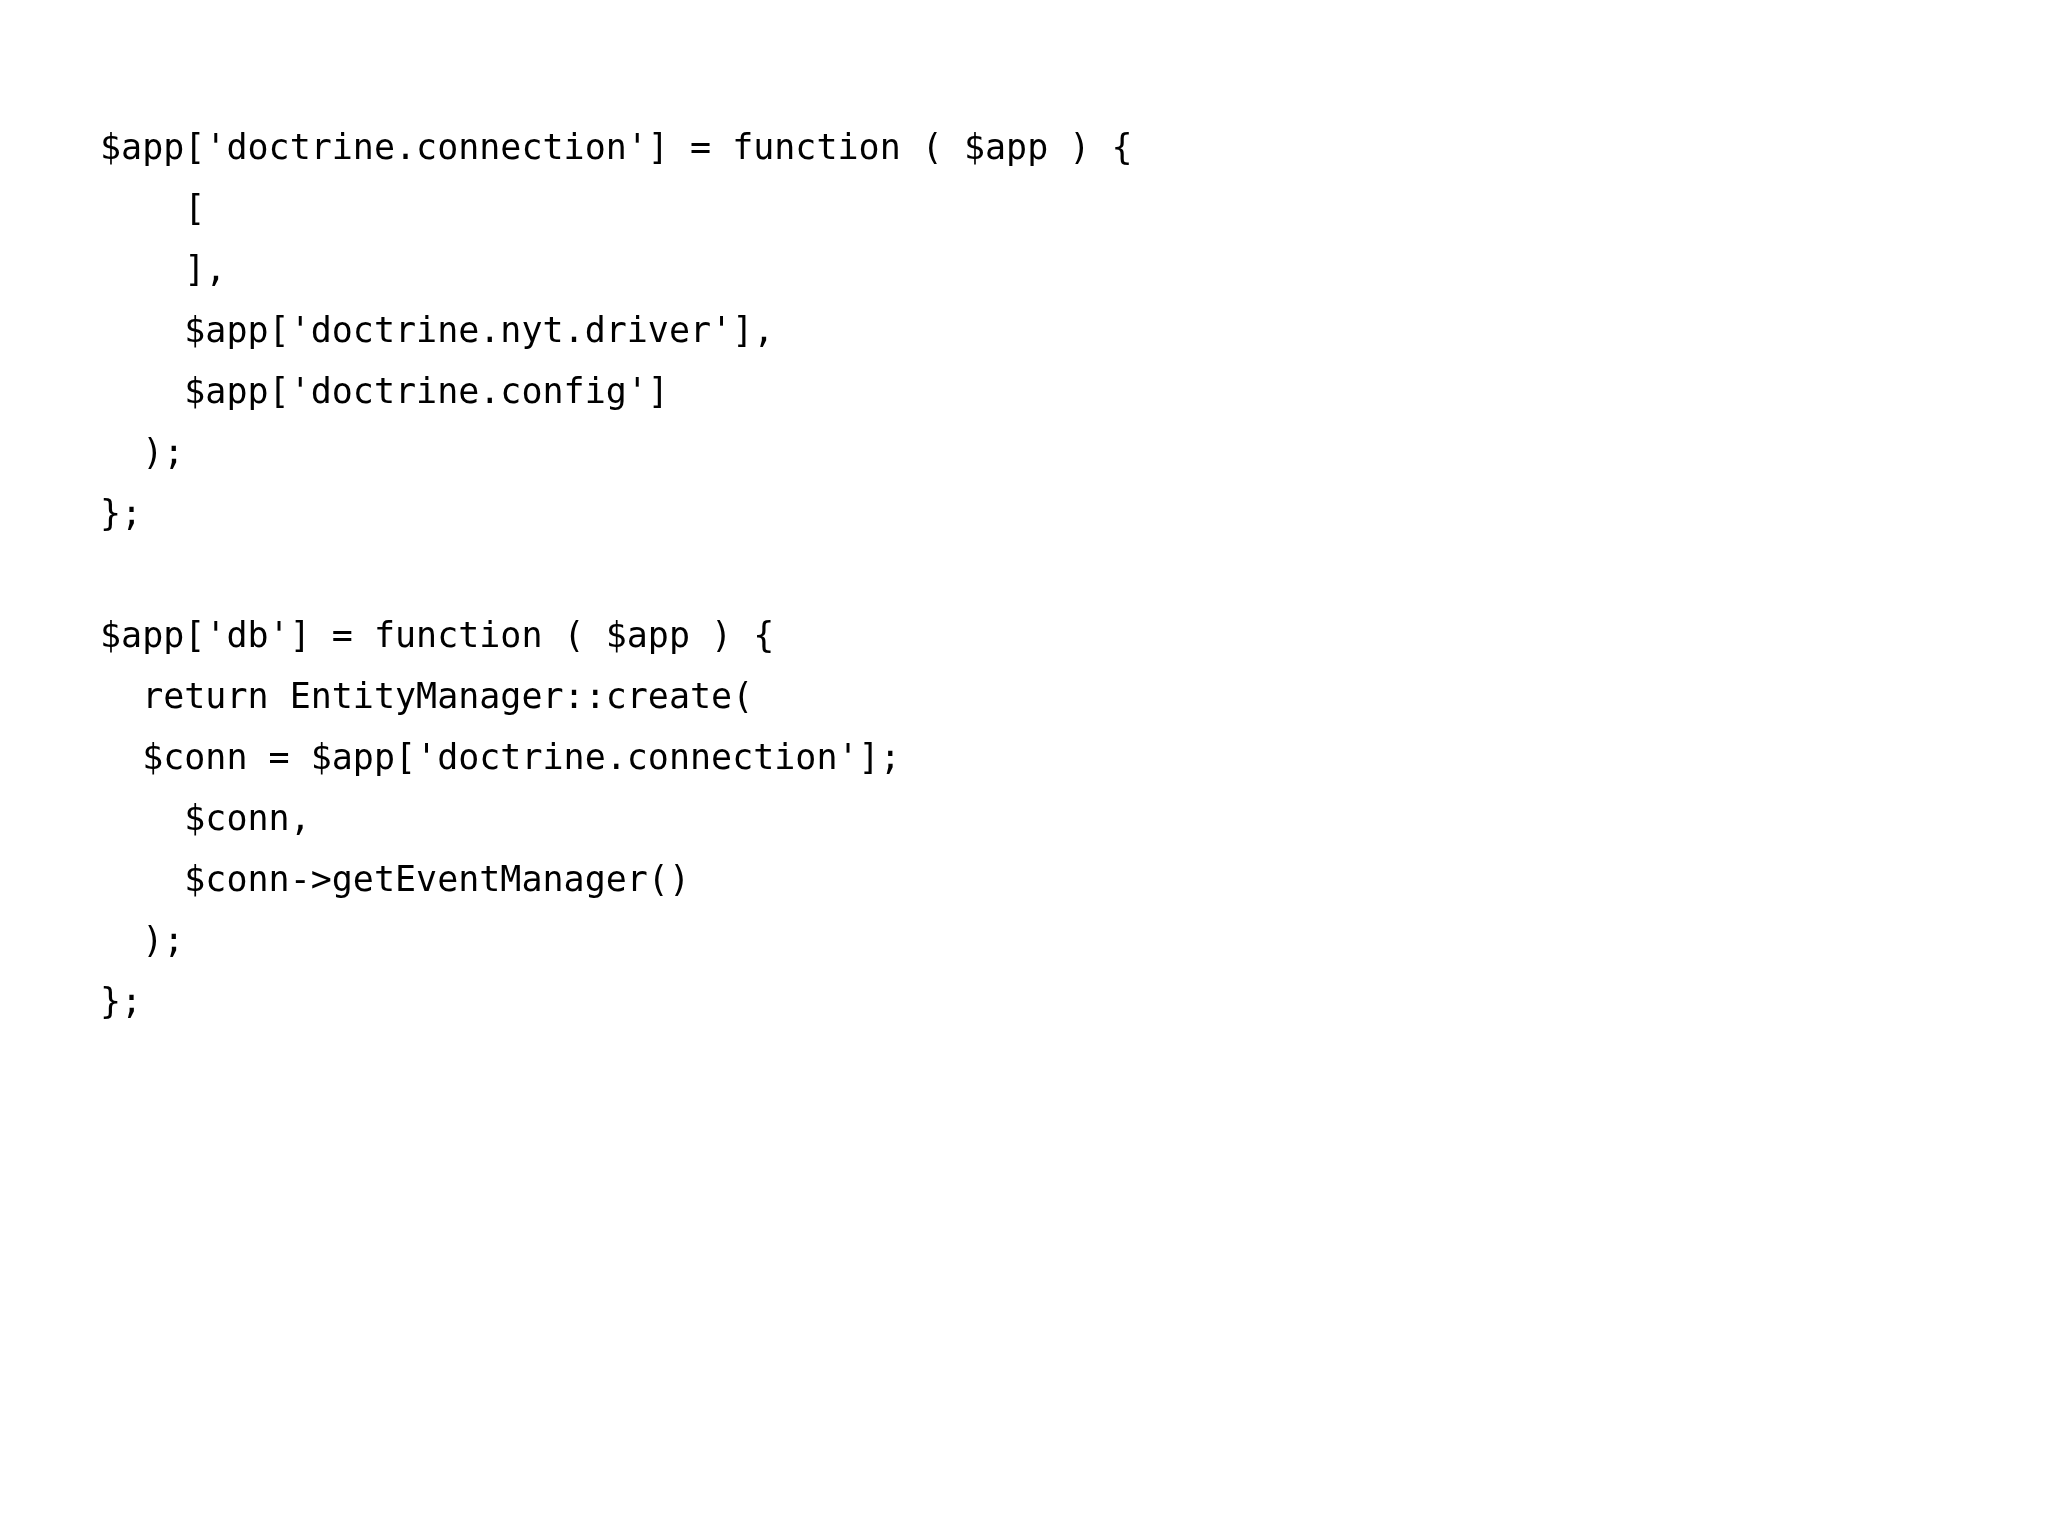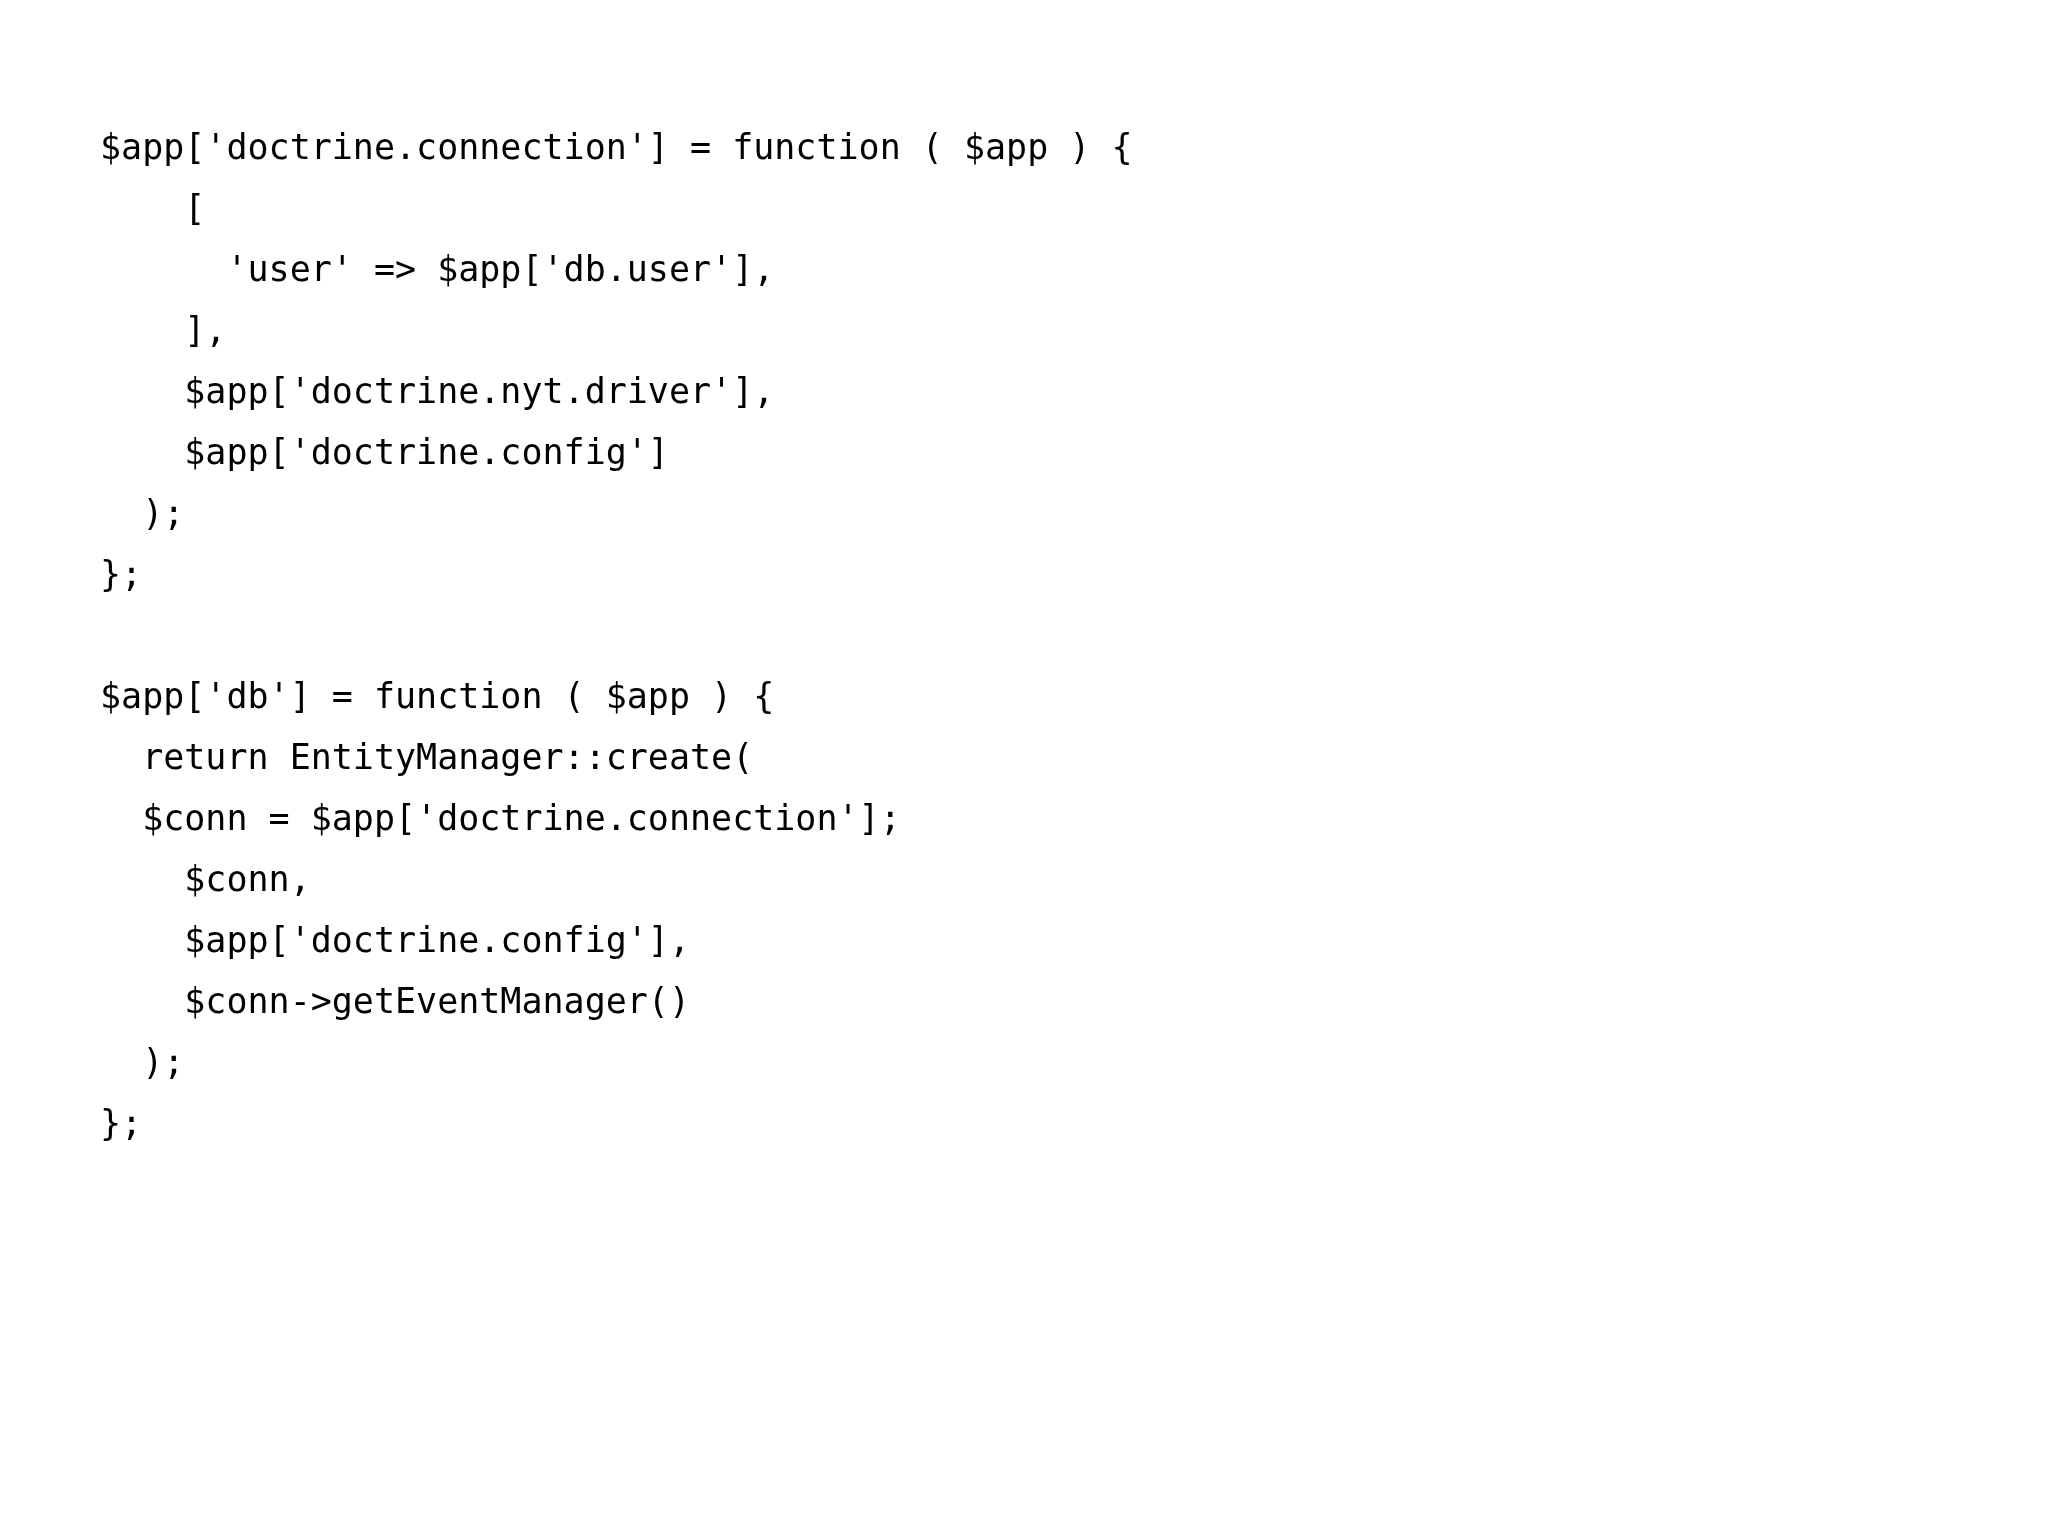--- a/index.html
+++ b/index.html
@@ -29,29 +29,27 @@
     white-space: pre;
   }
 </style>
 </head>
 <body>
 
 <div class="page">
   <div class="code-block">
     <div class="code-line">$app['doctrine.connection'] = function ( $app ) {</div>
     <div class="code-line">    [</div>
-    <div class="code-line">      'user' =&gt; $app['db.user'],</div>
     <div class="code-line">    ],</div>
     <div class="code-line">    $app['doctrine.nyt.driver'],</div>
     <div class="code-line">    $app['doctrine.config']</div>
     <div class="code-line">  );</div>
     <div class="code-line">};</div>
     <div class="code-line"></div>
     <div class="code-line">$app['db'] = function ( $app ) {</div>
     <div class="code-line">  return EntityManager::create(</div>
     <div class="code-line">  $conn = $app['doctrine.connection'];</div>
     <div class="code-line">    $conn,</div>
-    <div class="code-line">    $app['doctrine.config'],</div>
     <div class="code-line">    $conn-&gt;getEventManager()</div>
     <div class="code-line">  );</div>
     <div class="code-line">};</div>
   </div>
 </div>
 
 </body></html>

